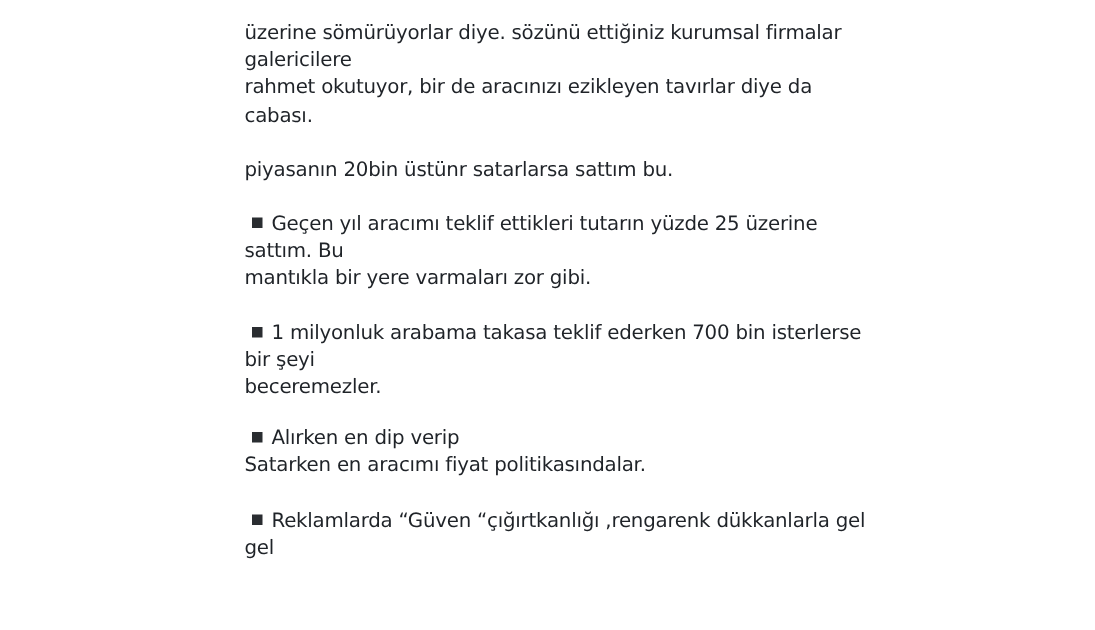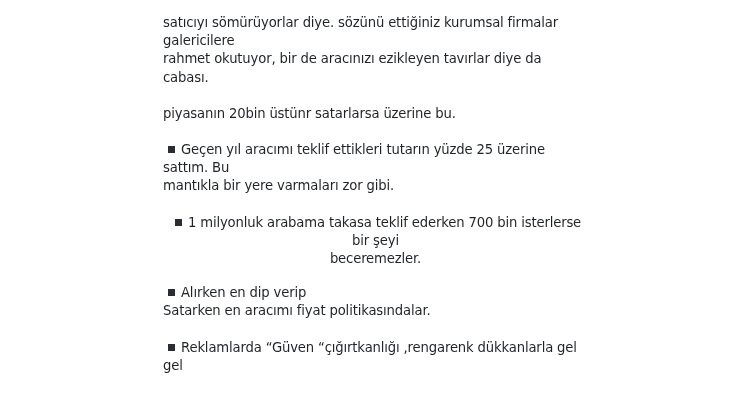--- a/index.html
+++ b/index.html
@@ -23,47 +23,46 @@
       line-height: 18.2px;
       color: #1f2328;
       letter-spacing: -0.15px;
     }
     .paragraph {
       margin: 0 0 18px 0;
       white-space: normal;
     }
     .paragraph.p-tight {
       margin-bottom: 16px;
-      text-align: center;
     }
     .bullet {
       display: inline-block;
       width: 7px;
       height: 7px;
       background: #2a2d31;
       margin-left: 5px;
       margin-right: 6px;
       vertical-align: 1px;
     }
     .line {
       display: block;
     }
   </style>
 </head>
 <body>
 
 <div class="post-body">
 
   <div class="paragraph">
-    <span class="line">satıcıyı sömürüyorlar diye. sözünü ettiğiniz kurumsal firmalar galericilere</span>
+    <span class="line">üzerine sömürüyorlar diye. sözünü ettiğiniz kurumsal firmalar galericilere</span>
     <span class="line">rahmet okutuyor, bir de aracınızı ezikleyen tavırlar diye da cabası.</span>
   </div>
 
   <div class="paragraph">
-    <span class="line">piyasanın 20bin üstünr satarlarsa üzerine bu.</span>
+    <span class="line">piyasanın 20bin üstünr satarlarsa sattım bu.</span>
   </div>
 
   <div class="paragraph">
     <span class="line"><span class="bullet"></span><span>Geçen yıl aracımı teklif ettikleri tutarın yüzde 25 üzerine sattım. Bu</span></span>
     <span class="line">mantıkla bir yere varmaları zor gibi.</span>
   </div>
 
   <div class="paragraph p-tight">
     <span class="line"><span class="bullet"></span><span>1 milyonluk arabama takasa teklif ederken 700 bin isterlerse bir şeyi</span></span>
     <span class="line">beceremezler.</span>

